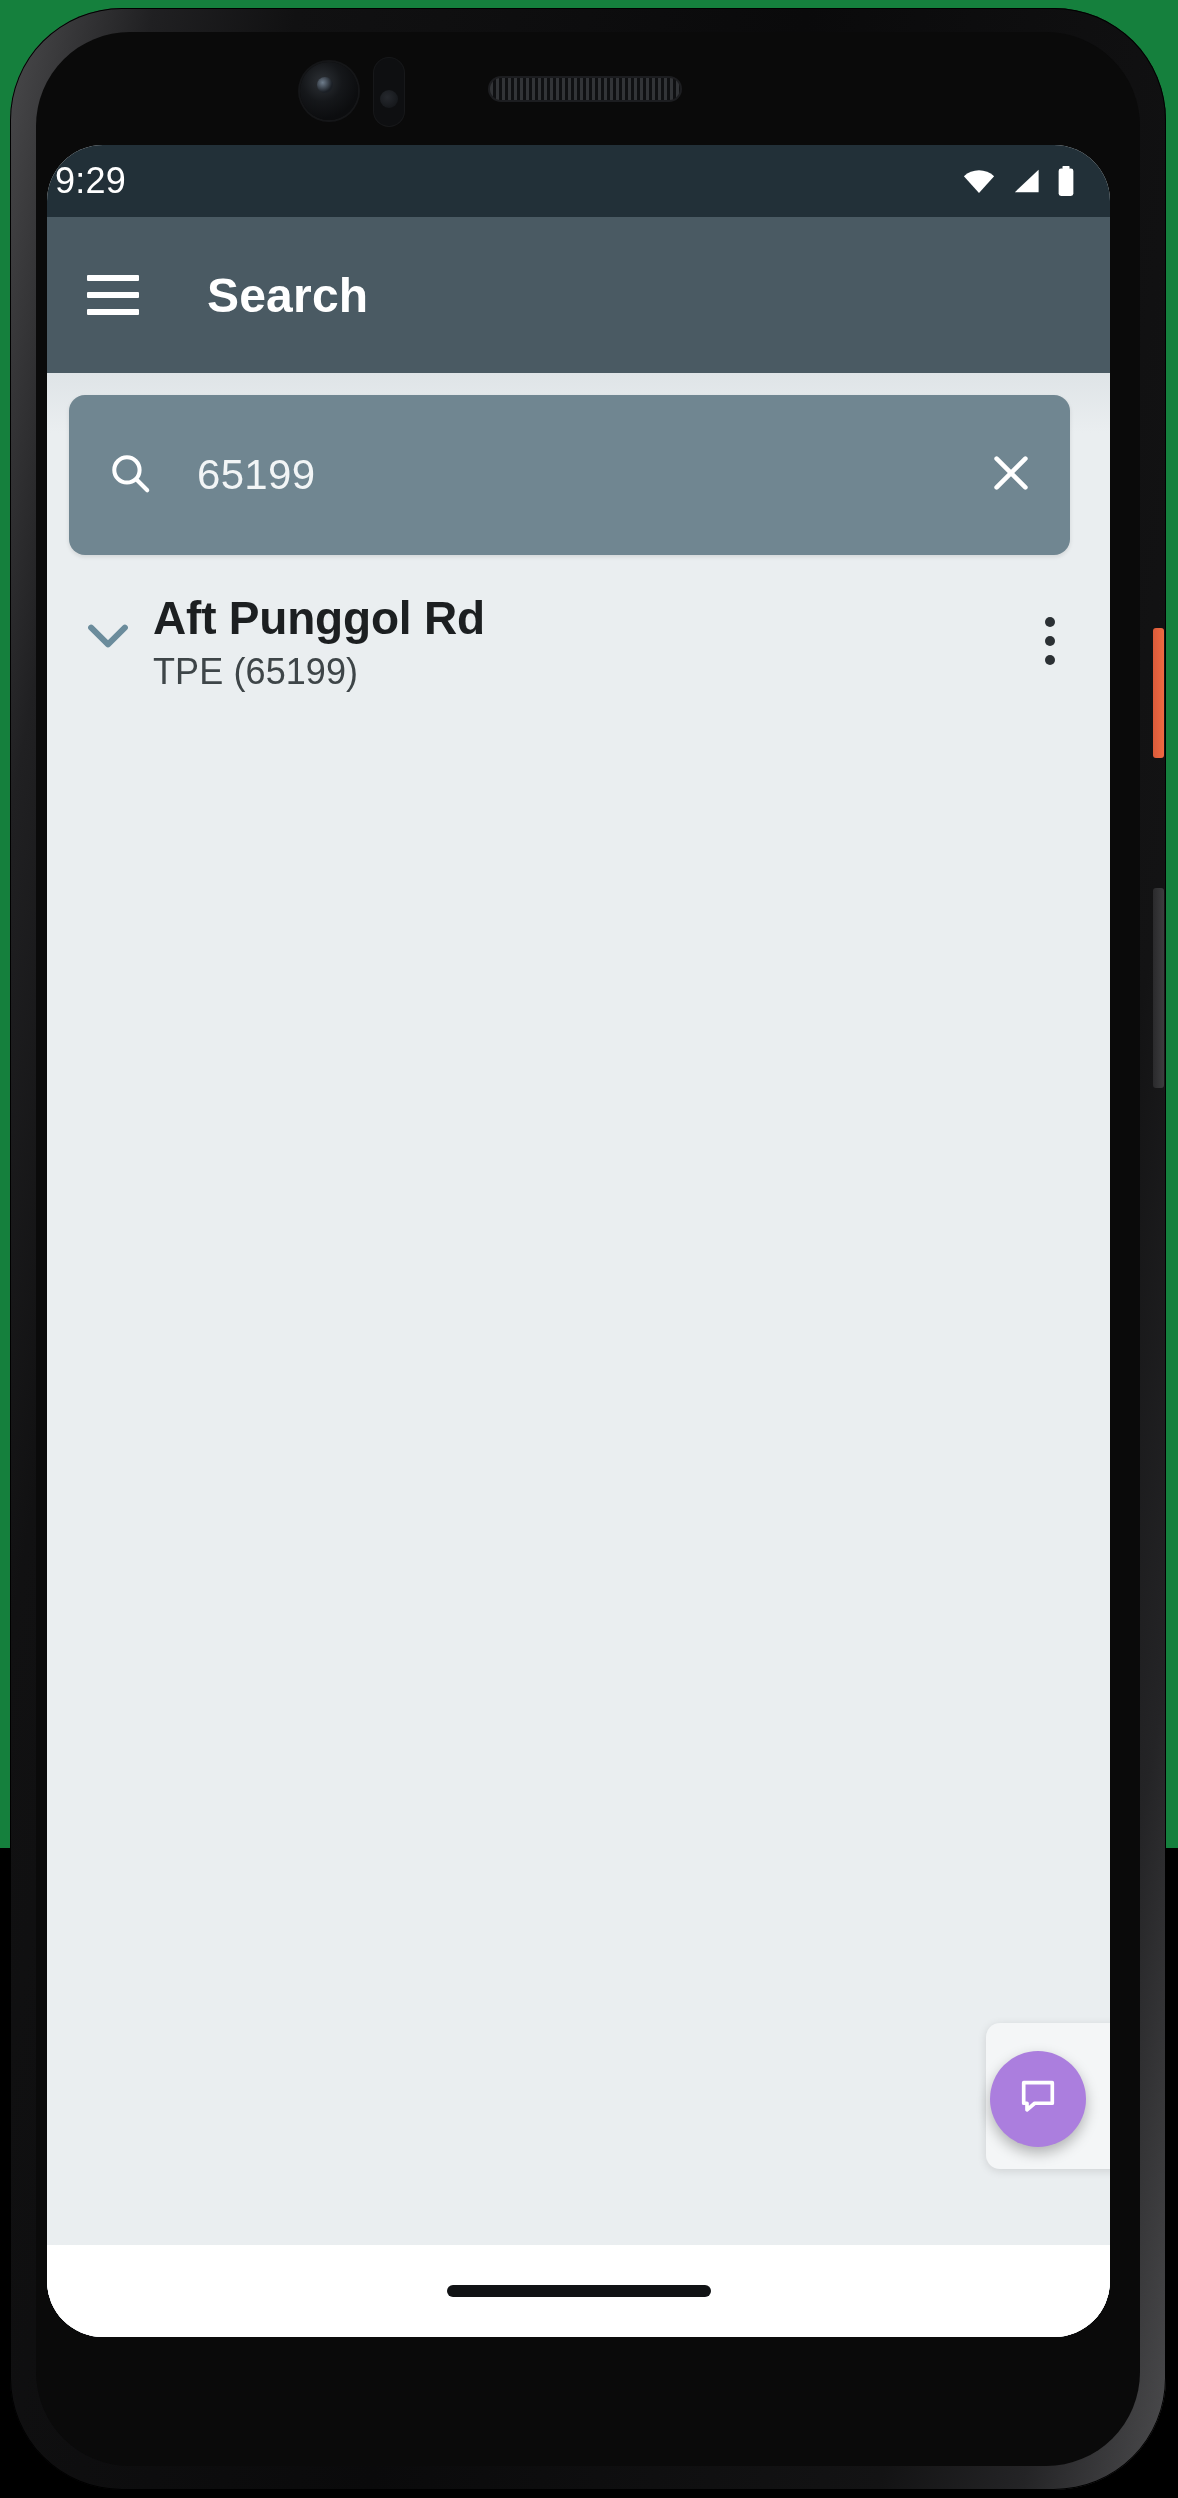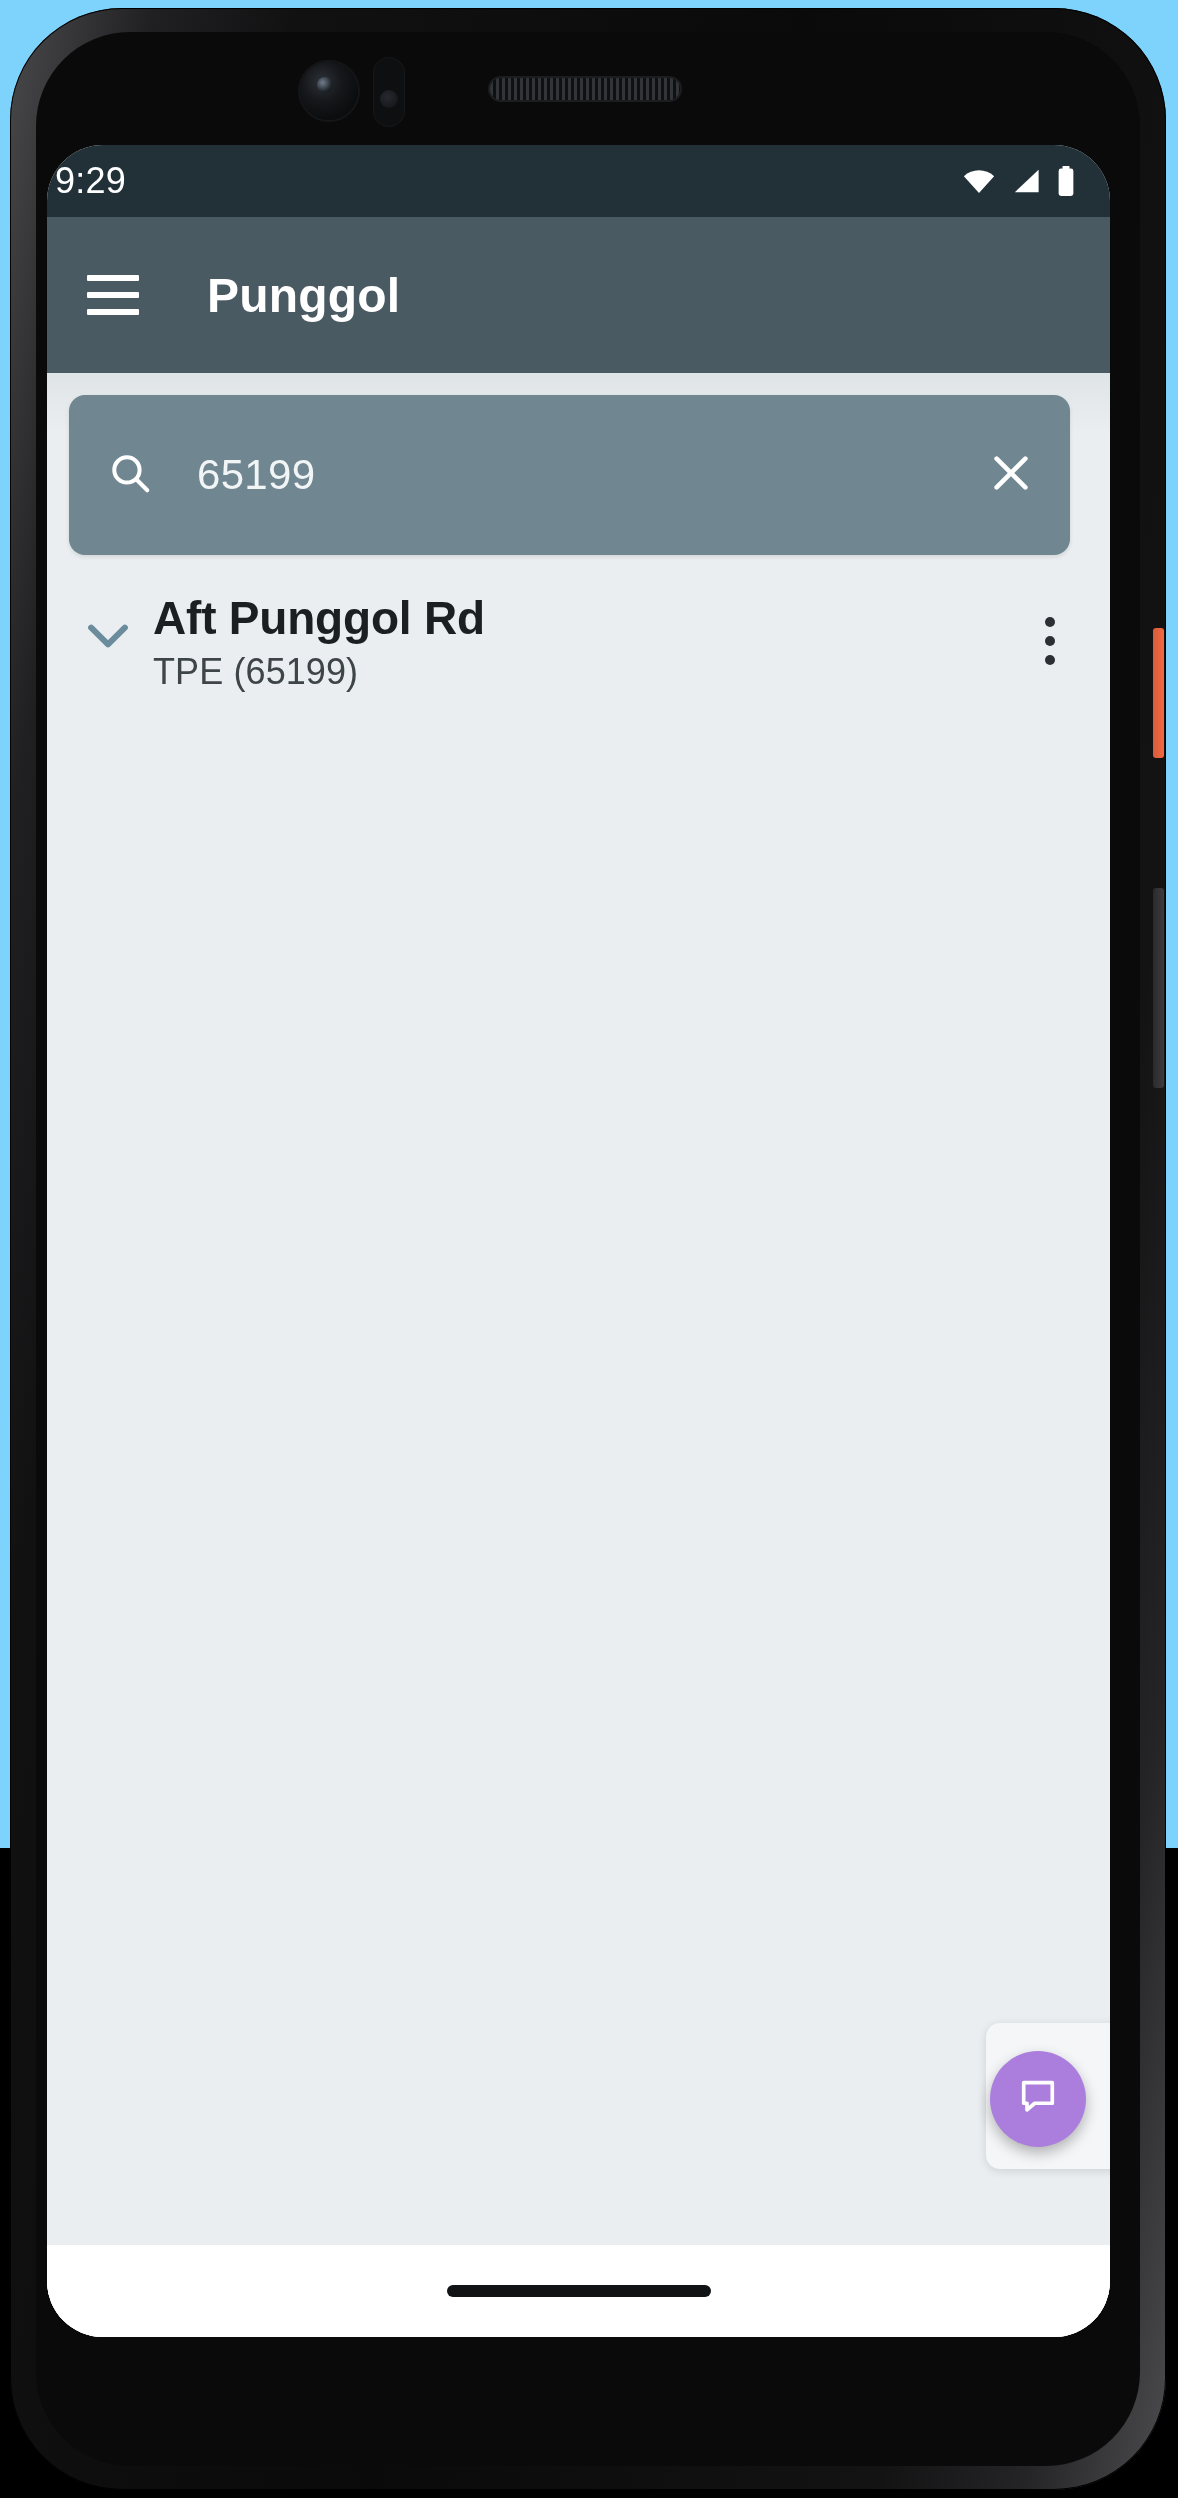--- a/index.html
+++ b/index.html
@@ -5,21 +5,21 @@
   * { box-sizing: border-box; margin: 0; padding: 0; }
   html, body {
     width: 1178px; height: 2498px;
     background: #000;
     font-family: "Liberation Sans", sans-serif;
     overflow: hidden;
   }
   #stage {
     position: relative;
     width: 1178px; height: 1848px;
-    background: #7dd3fc;
+    background: #15803d;
   }
 
   
   .phone-outer {
     position: absolute;
     left: 10px; top: 8px;
     width: 1156px; height: 2482px;
     border-radius: 112px;
     background: linear-gradient(100deg, #4a4a4c 0%, #202022 9%, #111112 18%, #0a0a0b 50%, #131314 82%, #242426 91%, #4c4c4e 100%);
     box-shadow: 0 0 0 1px #000 inset;
@@ -254,21 +254,21 @@
         </span>
       </div>
     </div>
 
     <div class="appbar">
       <div class="hamburger">
         <span></span>
         <span></span>
         <span></span>
       </div>
-      <div class="appbar-title">Punggol</div>
+      <div class="appbar-title">Search</div>
     </div>
 
     <div class="content">
 
       <div class="searchbar-wrap">
         <div class="searchbar">
           <span class="search-icon">
             <svg width="46" height="46" viewBox="0 0 24 24">
               <circle cx="10.4" cy="10.4" r="6.6" fill="none" stroke="#ffffff" stroke-width="2.1"></circle>
               <line x1="15.4" y1="15.4" x2="21" y2="21" stroke="#ffffff" stroke-width="2.1" stroke-linecap="round"></line>

